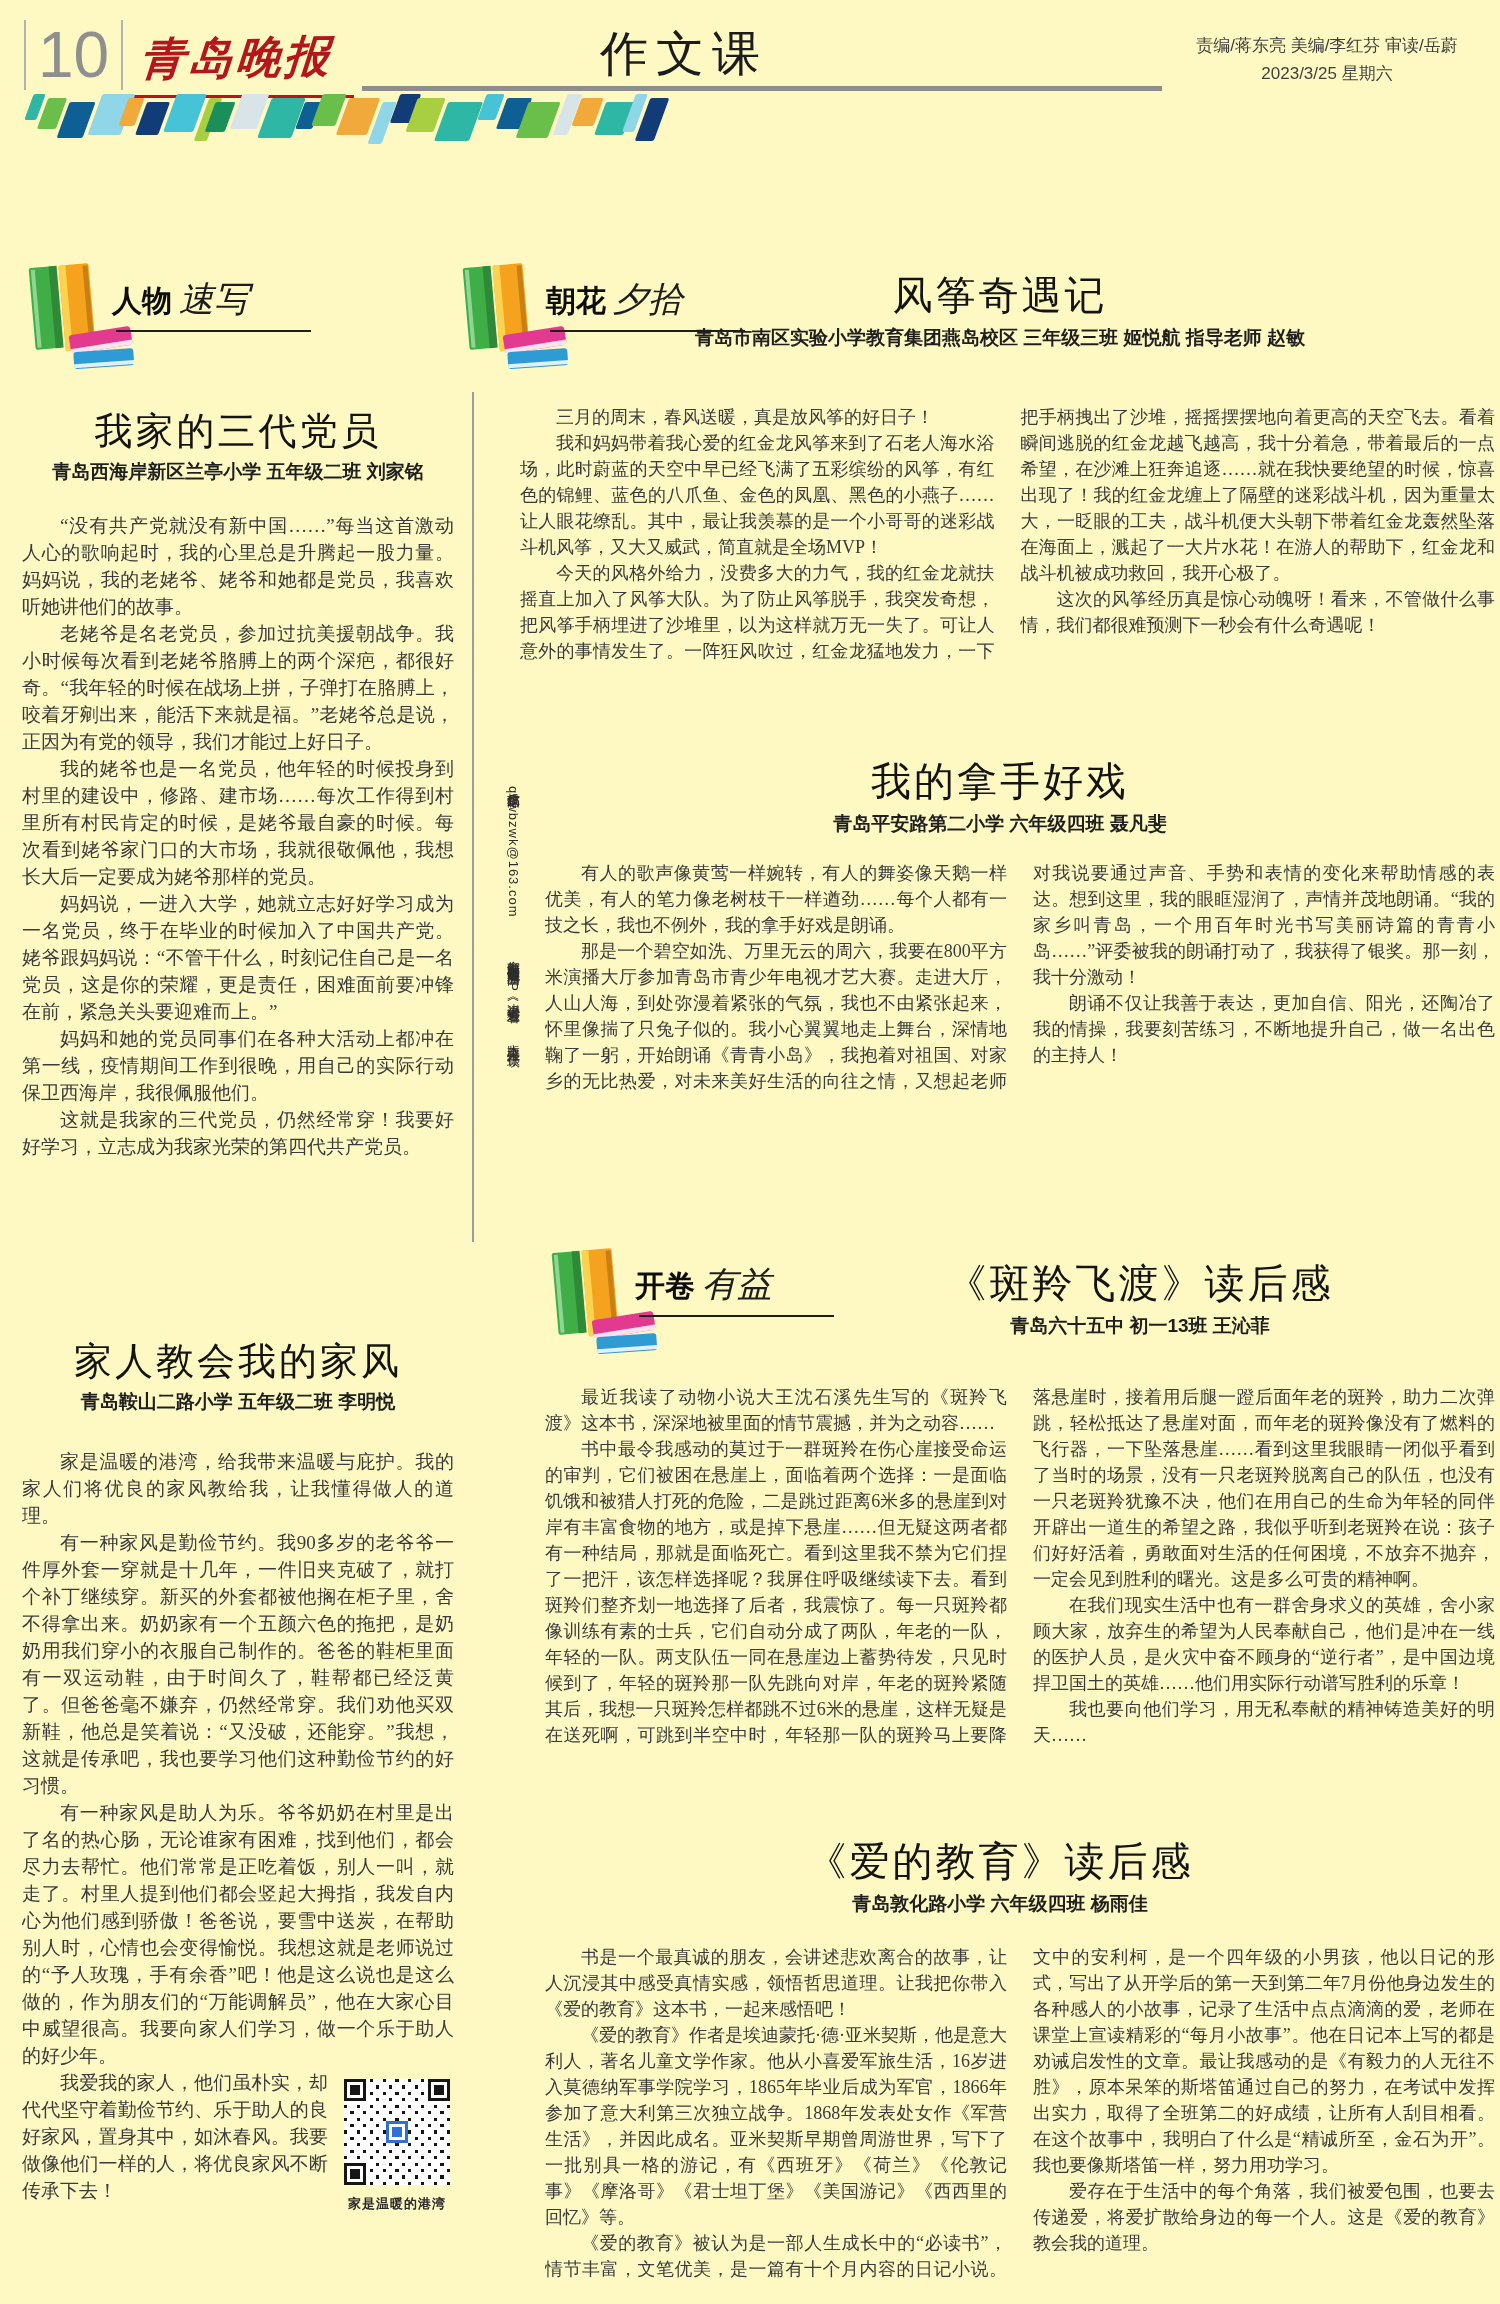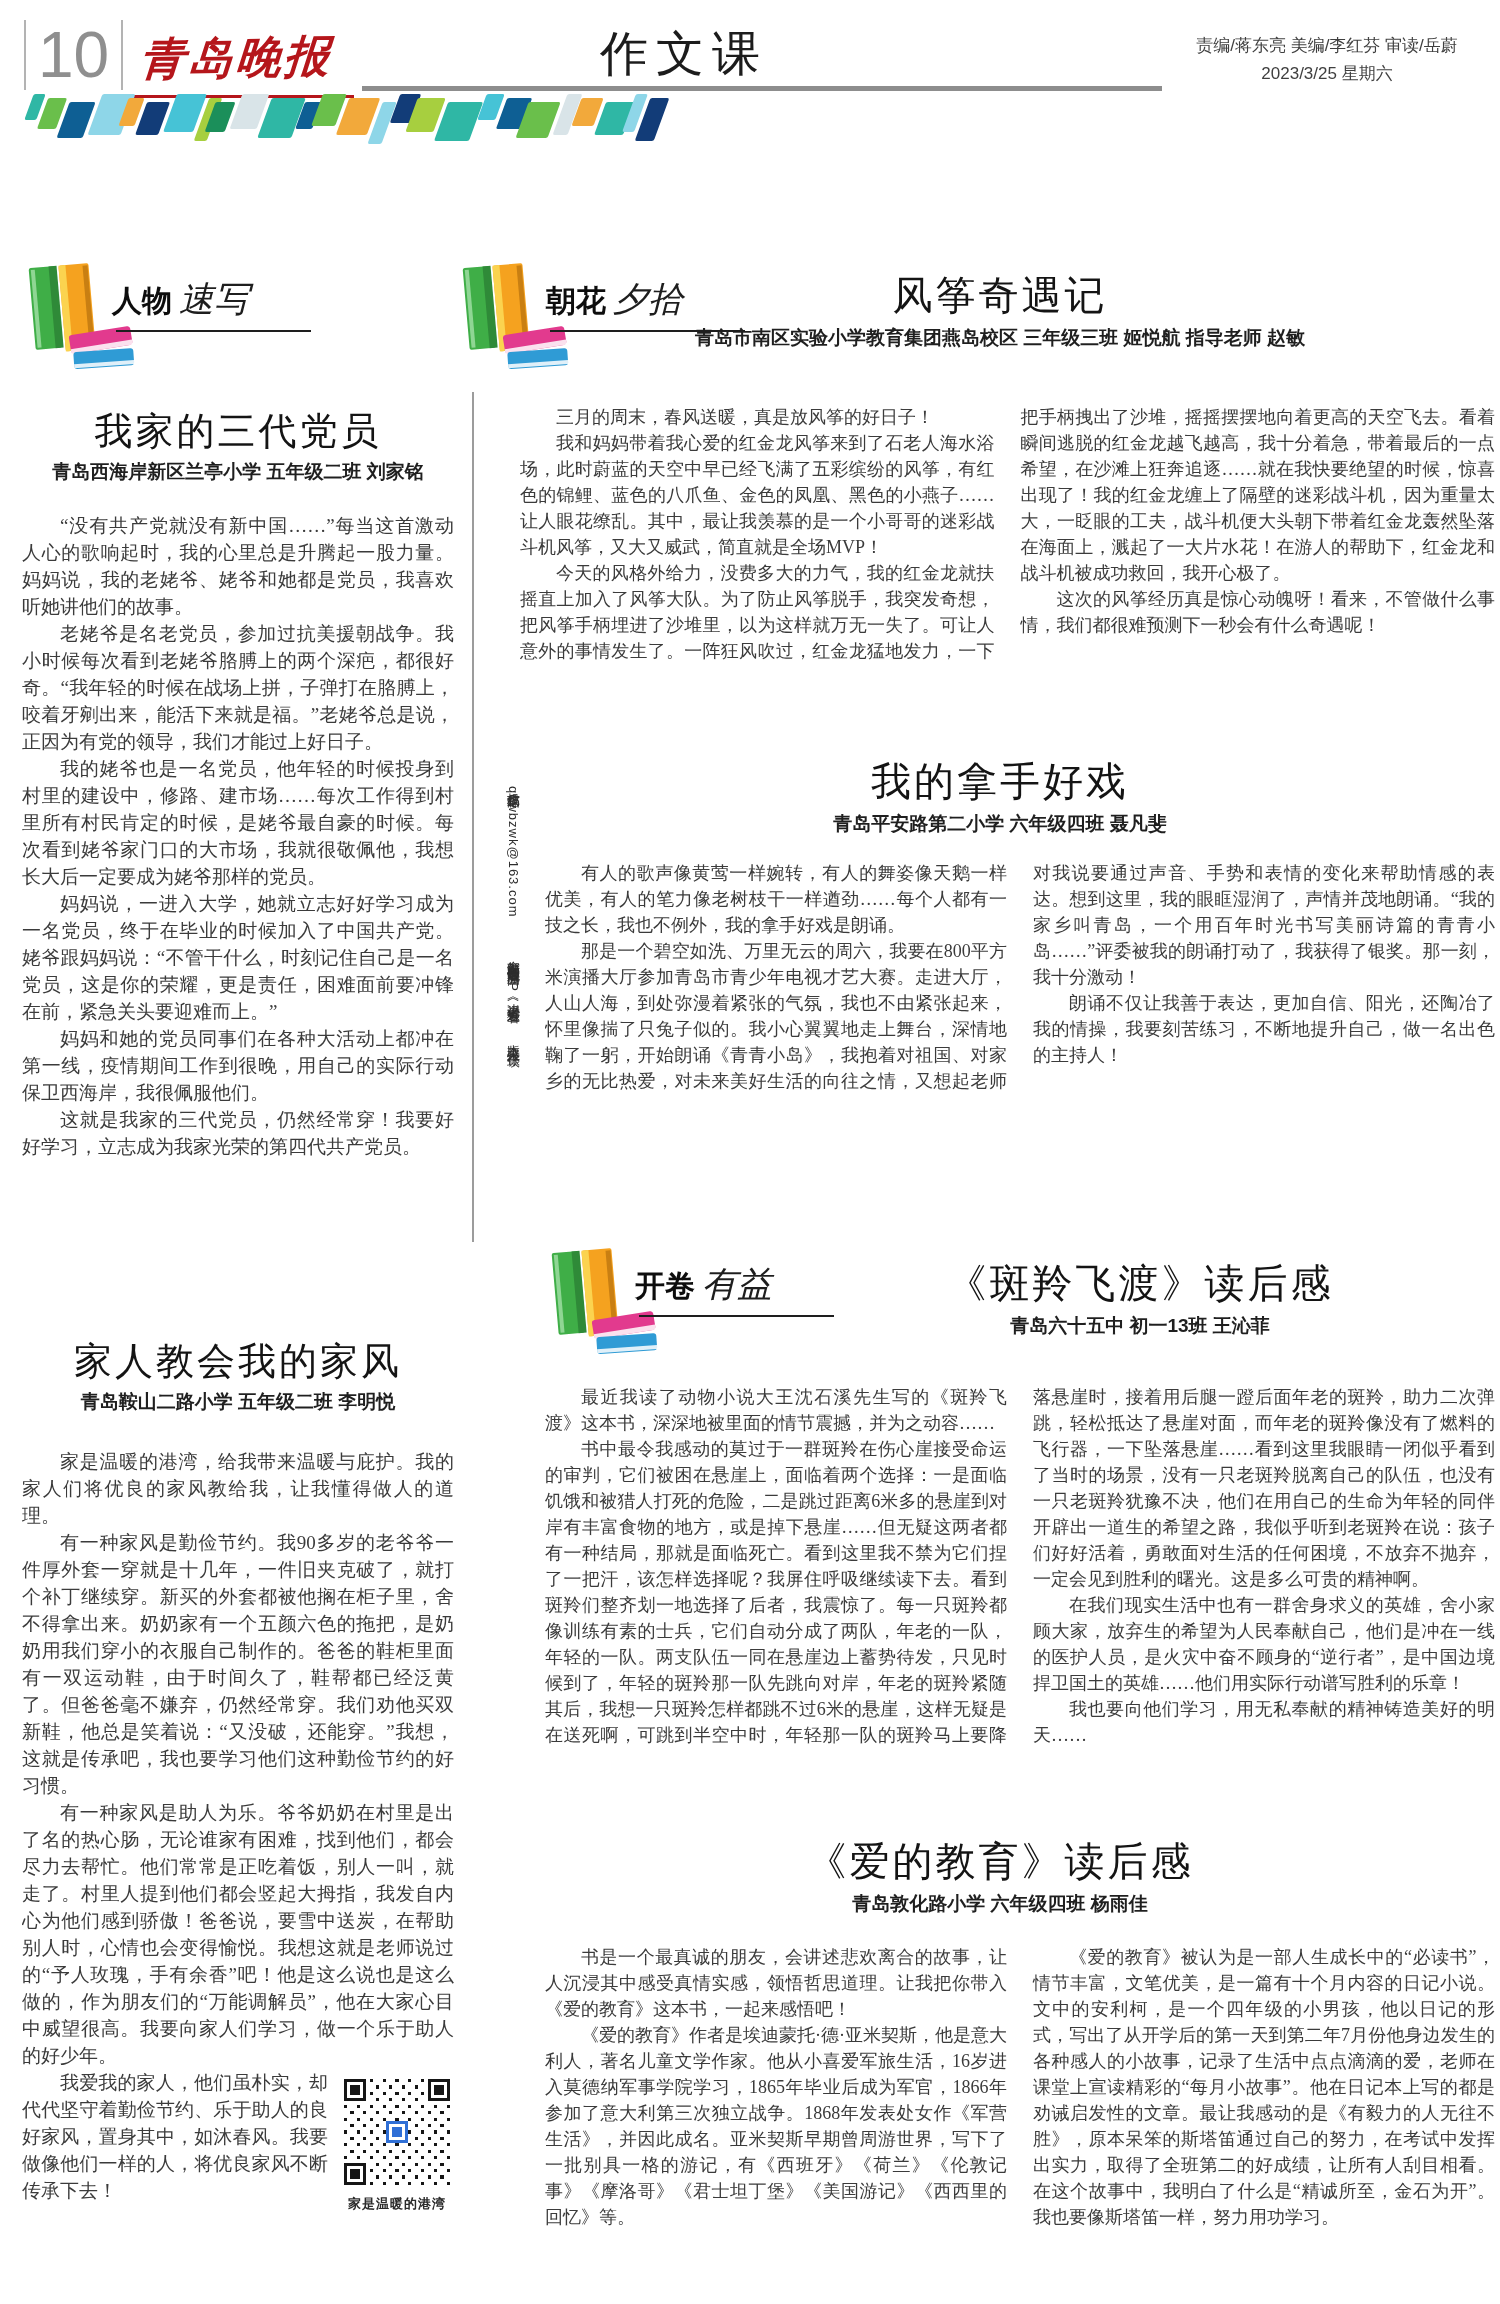--- a/index.html
+++ b/index.html
@@ -1,16 +1,16 @@
 <!DOCTYPE html>
 <html><head>
 <meta charset="utf-8">
 <style>
   html,body{margin:0;padding:0;background:#e8e7e4;}
-  #page{position:relative;width:1500px;height:2304px;background:#ffffff;
+  #page{position:relative;width:1500px;height:2304px;background:#fef9c3;
         font-family:"Liberation Serif","DejaVu Serif",serif;color:#3b3b3b;overflow:hidden;}
 
   
   .hdr-num{position:absolute;left:24px;top:20px;font-family:"Liberation Sans",sans-serif;
            font-size:64px;font-weight:400;color:#8f8f8f;line-height:70px;padding:0 12px;
            border-left:2px solid #b3b3b3;border-right:2px solid #b3b3b3;}
   .hdr-masthead{position:absolute;left:140px;top:28px;font-size:45px;font-weight:bold;font-style:italic;
            color:#b5161b;transform:skewX(-5deg) rotate(-1deg);letter-spacing:3px;
            font-family:"DejaVu Serif",serif;white-space:nowrap;}
   .hdr-masthead-line{position:absolute;left:132px;top:95px;width:222px;height:3px;background:#b5161b;}
@@ -390,20 +390,21 @@
   <div class="art-body" id="body-banling">
       <p>最近我读了动物小说大王沈石溪先生写的《斑羚飞渡》这本书，深深地被里面的情节震撼，并为之动容……</p>
       <p>书中最令我感动的莫过于一群斑羚在伤心崖接受命运的审判，它们被困在悬崖上，面临着两个选择：一是面临饥饿和被猎人打死的危险，二是跳过距离6米多的悬崖到对岸有丰富食物的地方，或是掉下悬崖……但无疑这两者都有一种结局，那就是面临死亡。看到这里我不禁为它们捏了一把汗，该怎样选择呢？我屏住呼吸继续读下去。看到斑羚们整齐划一地选择了后者，我震惊了。每一只斑羚都像训练有素的士兵，它们自动分成了两队，年老的一队，年轻的一队。两支队伍一同在悬崖边上蓄势待发，只见时候到了，年轻的斑羚那一队先跳向对岸，年老的斑羚紧随其后，我想一只斑羚怎样都跳不过6米的悬崖，这样无疑是在送死啊，可跳到半空中时，年轻那一队的斑羚马上要降落悬崖时，接着用后腿一蹬后面年老的斑羚，助力二次弹跳，轻松抵达了悬崖对面，而年老的斑羚像没有了燃料的飞行器，一下坠落悬崖……看到这里我眼睛一闭似乎看到了当时的场景，没有一只老斑羚脱离自己的队伍，也没有一只老斑羚犹豫不决，他们在用自己的生命为年轻的同伴开辟出一道生的希望之路，我似乎听到老斑羚在说：孩子们好好活着，勇敢面对生活的任何困境，不放弃不抛弃，一定会见到胜利的曙光。这是多么可贵的精神啊。</p>
       <p>在我们现实生活中也有一群舍身求义的英雄，舍小家顾大家，放弃生的希望为人民奉献自己，他们是冲在一线的医护人员，是火灾中奋不顾身的“逆行者”，是中国边境捍卫国土的英雄……他们用实际行动谱写胜利的乐章！</p>
       <p>我也要向他们学习，用无私奉献的精神铸造美好的明天……</p>
     </div>
   <div class="art-body" id="body-aide">
       <p>书是一个最真诚的朋友，会讲述悲欢离合的故事，让人沉浸其中感受真情实感，领悟哲思道理。让我把你带入《爱的教育》这本书，一起来感悟吧！</p>
       <p>《爱的教育》作者是埃迪蒙托·德·亚米契斯，他是意大利人，著名儿童文学作家。他从小喜爱军旅生活，16岁进入莫德纳军事学院学习，1865年毕业后成为军官，1866年参加了意大利第三次独立战争。1868年发表处女作《军营生活》，并因此成名。亚米契斯早期曾周游世界，写下了一批别具一格的游记，有《西班牙》《荷兰》《伦敦记事》《摩洛哥》《君士坦丁堡》《美国游记》《西西里的回忆》等。</p>
       <p>《爱的教育》被认为是一部人生成长中的“必读书”，情节丰富，文笔优美，是一篇有十个月内容的日记小说。文中的安利柯，是一个四年级的小男孩，他以日记的形式，写出了从开学后的第一天到第二年7月份他身边发生的各种感人的小故事，记录了生活中点点滴滴的爱，老师在课堂上宣读精彩的“每月小故事”。他在日记本上写的都是劝诫启发性的文章。最让我感动的是《有毅力的人无往不胜》，原本呆笨的斯塔笛通过自己的努力，在考试中发挥出实力，取得了全班第二的好成绩，让所有人刮目相看。在这个故事中，我明白了什么是“精诚所至，金石为开”。我也要像斯塔笛一样，努力用功学习。</p>
+      <p>爱存在于生活中的每个角落，我们被爱包围，也要去传递爱，将爱扩散给身边的每一个人。这是《爱的教育》教会我的道理。</p>
     </div>
 
   <div id="divider-mid"></div>
   <div id="vstrip">
     <span class="vseg">投稿邮箱qdwbzwk@163.com</span>
     <span class="vseg">全部精彩内容请登录观海新闻APP《小记者》频道查看</span>
     <span class="vseg">本版主持人 张琰</span>
   </div>
 
 </div>

